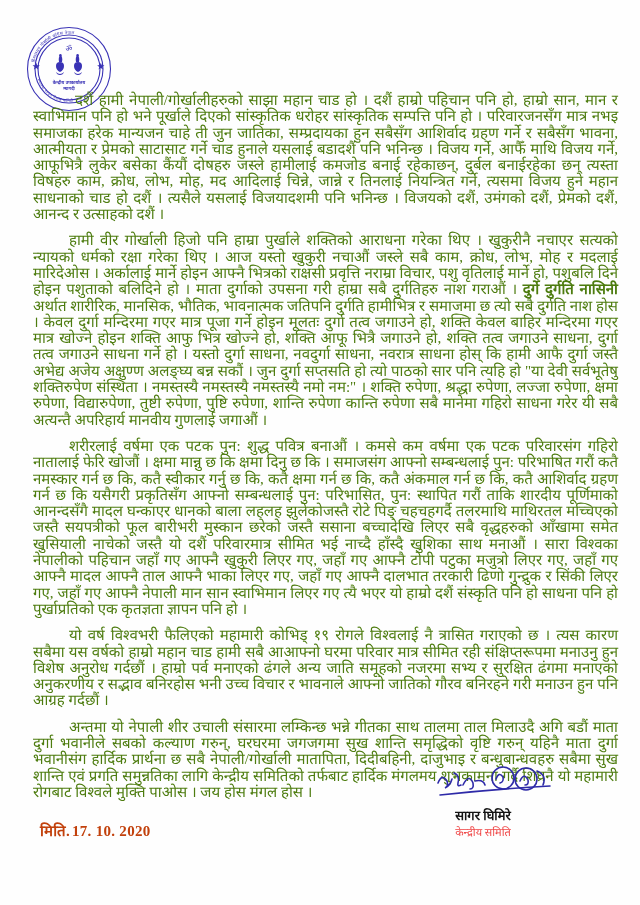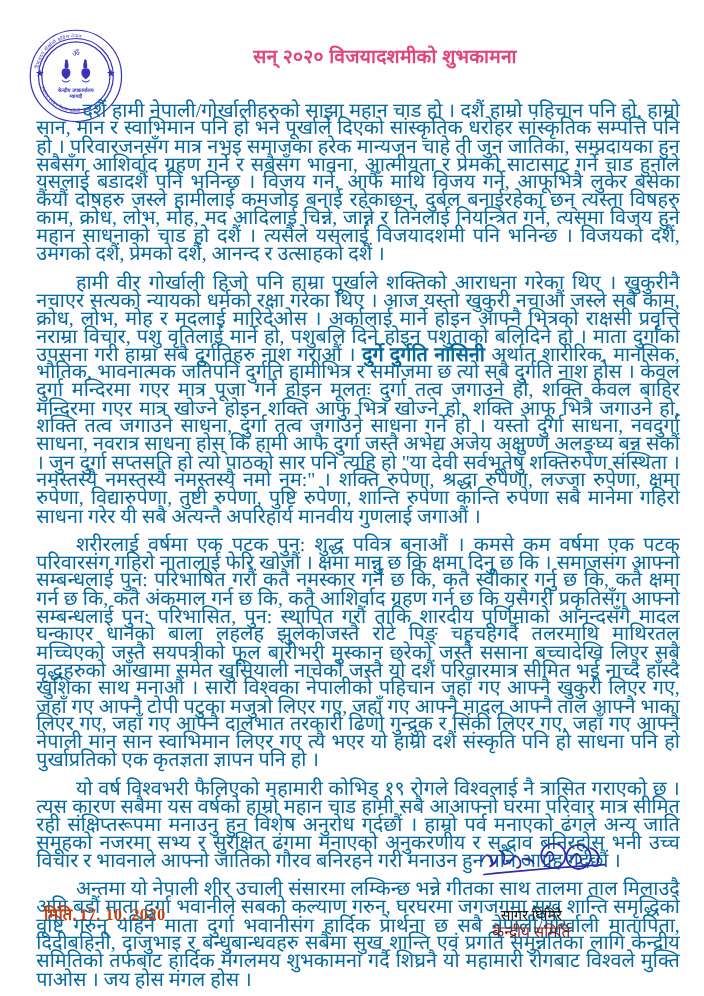--- a/index.html
+++ b/index.html
@@ -58,24 +58,24 @@
     position: absolute;
     left: 33px;
     right: 22px;
     top: 92px;
   }
 
   .para {
     margin: 0 0 0 0;
     text-align: justify;
     text-justify: inter-word;
-    font-size: 18px;
+    font-size: 15px;
     line-height: 16.3px;
     text-indent: 36px;
-    color: #0369a1;
+    color: #4d7c0f;
   }
   .para + .para { margin-top: 10px; }
 
   b.strong { font-weight: bold; }
 
   
   .para.first {
     text-indent: 42px;
   }
 
@@ -90,31 +90,32 @@
   .signature-mark {
     height: 40px;
     position: relative;
   }
   .signature-mark svg { position: absolute; right: 8px; top: -4px; }
 
   .sign-name {
     font-size: 13px;
     line-height: 17px;
     color: #141414;
-    margin-top: 18px;
+    margin-top: 2px;
+    font-weight: bold;
   }
   .sign-role {
     font-size: 12px;
     line-height: 17px;
     color: #141414;
   }
   .sign-org {
-    font-size: 14px;
+    font-size: 11px;
     line-height: 17px;
-    color: #7f1d1d;
+    color: #ef4444;
   }
 
   
   .date-line {
     position: absolute;
     left: 40px;
     top: 820px;
     font-size: 15px;
     font-weight: bold;
     color: #c2410c;
@@ -169,21 +170,20 @@
             <circle cx="0.4" cy="-8.6" r="1.3"></circle>
             <path d="M-4 8 q4 4 8 0 q-1 3 -4 3 q-3 0 -4 -3 z"></path>
           </g>
         </g>
 
         <text x="43" y="57.5" font-size="4.6" fill="#3a33b5" text-anchor="middle" font-family="'DejaVu Sans', sans-serif" font-weight="bold">केन्द्रीय उपकार्यालय</text>
         <text x="43" y="63.5" font-size="4.6" fill="#3a33b5" text-anchor="middle" font-family="'DejaVu Sans', sans-serif" font-weight="bold">म्यागदी</text>
       </svg>
     </div>
 
-    <div class="letter-title">सन् २०२० विजयादशमीको शुभकामना</div>
   </div>
 
   <div class="body-text">
 
     <p class="para first">दशैं हामी नेपाली/गोर्खालीहरुको साझा महान चाड हो । दशैं हाम्रो पहिचान पनि हो, हाम्रो सान, मान र स्वाभिमान पनि हो भने पूर्खाले दिएको सांस्कृतिक धरोहर सांस्कृतिक सम्पत्ति पनि हो । परिवारजनसँग मात्र नभइ समाजका हरेक मान्यजन चाहे ती जुन जातिका, सम्प्रदायका हुन सबैसँग आशिर्वाद ग्रहण गर्ने र सबैसँग भावना, आत्मीयता र प्रेमको साटासाट गर्ने चाड हुनाले यसलाई बडादशैं पनि भनिन्छ । विजय गर्ने, आफैँ माथि विजय गर्ने, आफूभित्रै लुकेर बसेका कैंयौं दोषहरु जस्ले हामीलाई कमजोड बनाई रहेकाछन्, दुर्बल बनाईरहेका छन् त्यस्ता विषहरु काम, क्रोध, लोभ, मोह, मद आदिलाई चिन्ने, जान्ने र तिनलाई नियन्त्रित गर्ने, त्यसमा विजय हुने महान साधनाको चाड हो दशैं । त्यसैले यसलाई विजयादशमी पनि भनिन्छ । विजयको दशैं, उमंगको दशैं, प्रेमको दशैं, आनन्द र उत्साहको दशैं ।</p>
 
     <p class="para"><span>हामी वीर गोर्खाली हिजो पनि हाम्रा पुर्खाले शक्तिको आराधना गरेका थिए । खुकुरीनै नचाएर सत्यको न्यायको धर्मको रक्षा गरेका थिए । आज यस्तो खुकुरी नचाऔं जस्ले सबै काम, क्रोध, लोभ, मोह र मदलाई मारिदेओस । अर्कालाई मार्ने होइन आफ्नै भित्रको राक्षसी प्रवृत्ति नराम्रा विचार, पशु वृतिलाई मार्ने हो, पशुबलि दिने होइन पशुताको बलिदिने हो । माता दुर्गाको उपसना गरी हाम्रा सबै दुर्गतिहरु नाश गराऔं । </span><b class="strong">दुर्गे दुर्गति नासिनी</b><span> अर्थात शारीरिक, मानसिक, भौतिक, भावनात्मक जतिपनि दुर्गति हामीभित्र र समाजमा छ त्यो सबै दुर्गति नाश होस । केवल दुर्गा मन्दिरमा गएर मात्र पूजा गर्ने होइन मूलतः दुर्गा तत्व जगाउने हो, शक्ति केवल बाहिर मन्दिरमा गएर मात्र खोज्ने होइन शक्ति आफु भित्र खोज्ने हो, शक्ति आफू भित्रै जगाउने हो, शक्ति तत्व जगाउने साधना, दुर्गा तत्व जगाउने साधना गर्ने हो । यस्तो दुर्गा साधना, नवदुर्गा साधना, नवरात्र साधना होस् कि हामी आफै दुर्गा जस्तै अभेद्य अजेय अक्षुण्ण अलङ्घ्य बन्न सकौं । जुन दुर्गा सप्तसति  हो त्यो पाठको सार पनि त्यहि हो "या देवी सर्वभूतेषु शक्तिरुपेण संस्थिता । नमस्तस्यै नमस्तस्यै नमस्तस्यै नमो नम:" । शक्ति रुपेणा, श्रद्धा रुपेणा, लज्जा रुपेणा, क्षमा रुपेणा, विद्यारुपेणा, तुष्टी रुपेणा, पुष्टि रुपेणा, शान्ति रुपेणा कान्ति रुपेणा सबै मानेमा गहिरो साधना गरेर यी सबै अत्यन्तै अपरिहार्य मानवीय गुणलाई जगाऔं ।</span></p>
 
     <p class="para">शरीरलाई वर्षमा एक पटक पुन: शुद्ध पवित्र बनाऔं । कमसे कम वर्षमा एक पटक परिवारसंग गहिरो नातालाई फेरि खोजौं । क्षमा मान्नु छ कि क्षमा दिनु छ कि । समाजसंग आफ्नो सम्बन्धलाई पुन: परिभाषित गरौं कतै नमस्कार गर्न छ कि, कतै स्वीकार गर्नु छ कि, कतै क्षमा गर्न छ कि, कतै अंकमाल गर्न छ कि, कतै आशिर्वाद ग्रहण गर्न छ कि यसैगरी प्रकृतिसँग आफ्नो सम्बन्धलाई पुन: परिभासित, पुन: स्थापित गरौं ताकि शारदीय पूर्णिमाको आनन्दसँगै मादल घन्काएर धानको बाला लहलह झुलेकोजस्तै रोटे पिङ् चहचहगर्दै तलरमाथि माथिरतल मच्चिएको जस्तै सयपत्रीको फूल बारीभरी मुस्कान छरेको जस्तै ससाना बच्चादेखि लिएर सबै वृद्धहरुको आँखामा समेत खुसियाली नाचेको जस्तै यो दशैं परिवारमात्र सीमित भई नाच्दै हाँस्दै खुशिका साथ मनाऔं । सारा विश्वका नेपालीको पहिचान जहाँ गए आफ्नै खुकुरी लिएर गए, जहाँ गए आफ्नै  टोपी पटुका मजुत्रो लिएर गए, जहाँ गए आफ्नै मादल आफ्नै ताल आफ्नै भाका लिएर गए, जहाँ गए आफ्नै दालभात तरकारी ढिणो गुन्द्रुक र सिंकी लिएर गए, जहाँ गए आफ्नै नेपाली मान सान स्वाभिमान लिएर गए त्यै भएर यो हाम्रो दशैं संस्कृति पनि हो साधना पनि हो पुर्खाप्रतिको एक कृतज्ञता ज्ञापन पनि हो ।</p>
 

